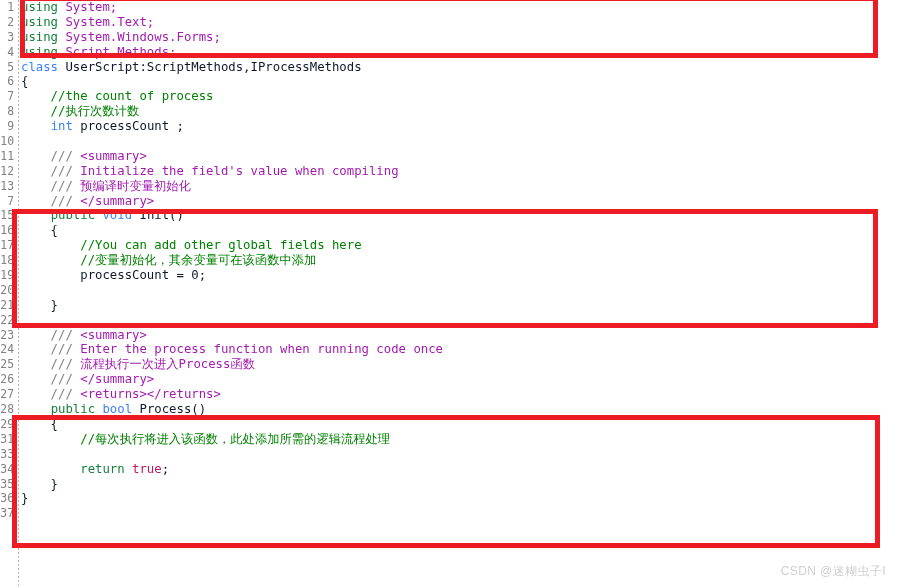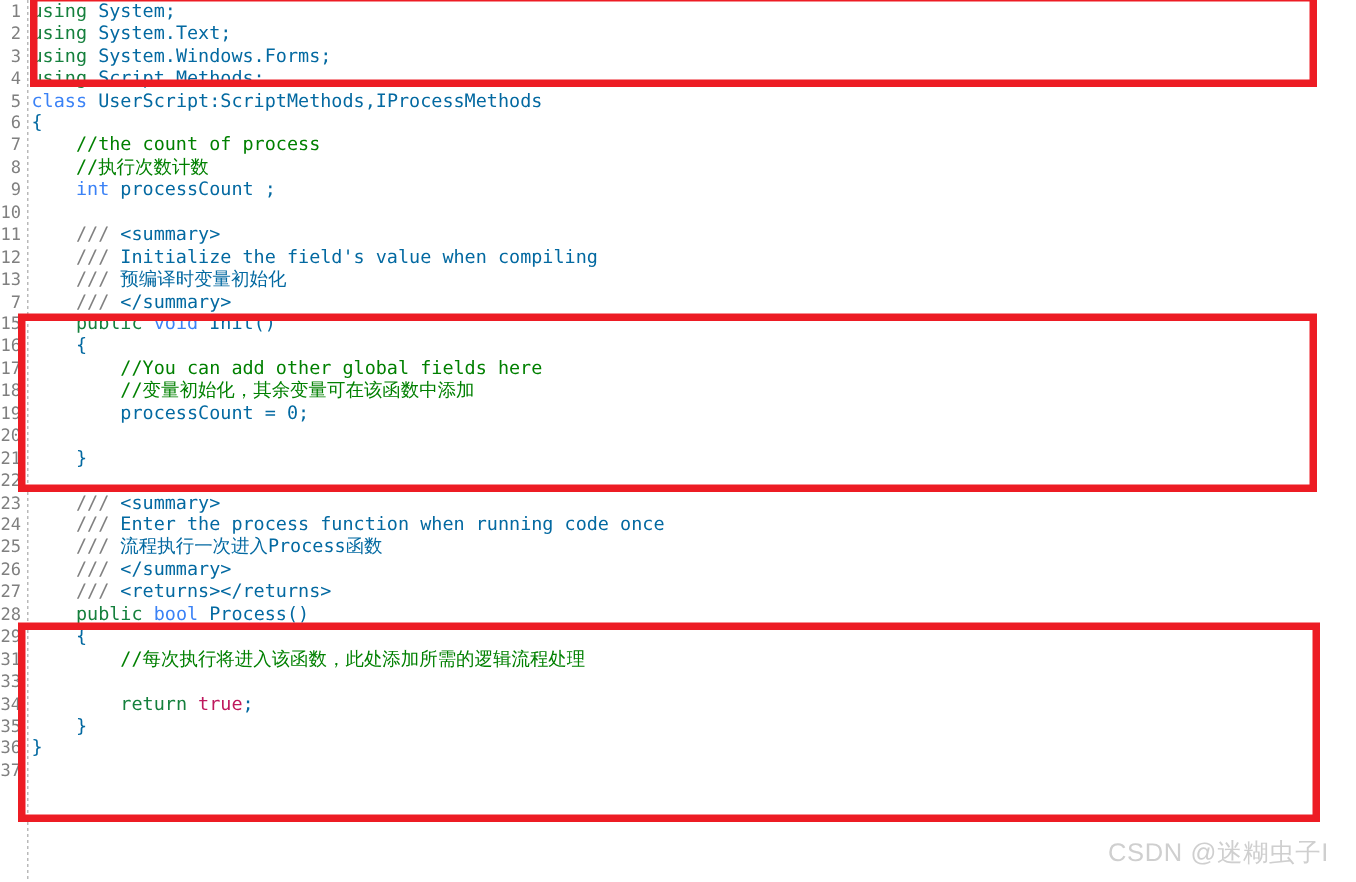--- a/index.html
+++ b/index.html
@@ -71,39 +71,39 @@
     background-size: 1px 4px;
     background-repeat: repeat-y;
   }
 
   
   .kw-blue   { color: #15803d; }   
   .kw-red    { color: #3b82f6; }   
   .type-teal { color: #be185d; }   
   .cmt       { color: #008000; }   
   .doc-slash { color: #808080; }   
-  .doc-body  { color: #0369a1; }   
-  .plain     { color: #0369a1; }
+  .doc-body  { color: #a21caf; }   
+  .plain     { color: #0f172a; }
 
   
   .hl-box {
     position: absolute;
     border: 5px solid #ED1C24;
     box-sizing: border-box;
     pointer-events: none;
     background: transparent;
   }
 
   
   .watermark {
     position: absolute;
     right: 18px;
     bottom: 8px;
     font-family: "Liberation Sans", sans-serif;
-    font-size: 17px;
+    font-size: 12px;
     color: #cfcfcf;
     letter-spacing: 0.4px;
     user-select: none;
   }
 </style>
 </head>
 <body>
 
 <div id="editor">
 

